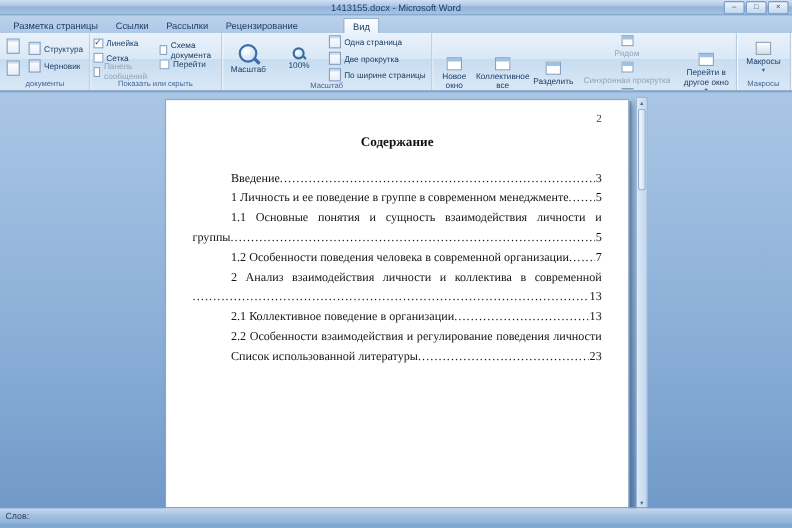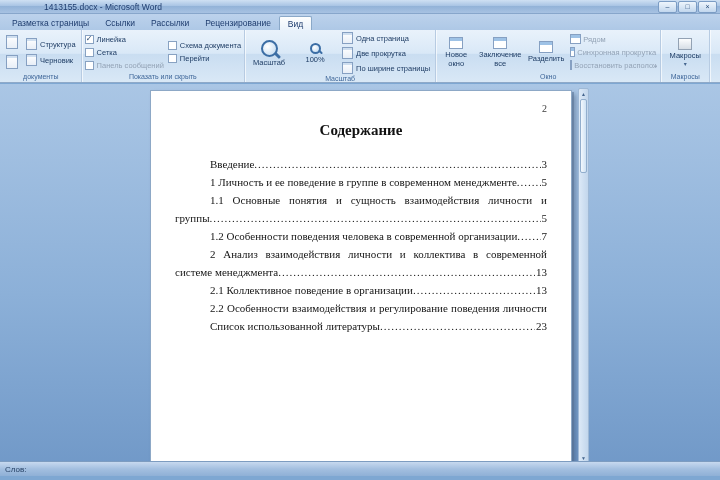--- a/index.html
+++ b/index.html
@@ -6,21 +6,21 @@
   body{
     width:720px;height:480px;overflow:hidden;position:relative;
     font-family:"Liberation Sans",sans-serif;
     background:#7ea7d2;
   }
   
   .titlebar{
     position:absolute;top:0;left:0;right:0;height:13px;
     background:linear-gradient(#cfe0f3,#a9c4e4 45%,#92b2d8 46%,#a7c2e2);
     border-bottom:1px solid #87a6cb;
-    display:flex;align-items:center;justify-content:flex-start;padding-left:44px;
+    display:flex;align-items:center;justify-content:center;
   }
   .title-text{font-size:8.5px;color:#1e3c6e;}
   .win-controls{position:absolute;right:3px;top:1px;display:flex;gap:1px;}
   .winbtn{
     width:17px;height:10px;font-size:7px;line-height:10px;text-align:center;
     color:#274b78;background:linear-gradient(#eef5fc,#c2d7ee);
     border:1px solid #7b9cc4;border-radius:2px;cursor:default;
   }
   
   .tabstrip{
@@ -28,20 +28,21 @@
     background:linear-gradient(#bcd2ec,#aec8e6);
     display:flex;align-items:flex-end;padding-left:4px;box-sizing:border-box;
   }
   .tab{
     font-size:8.5px;color:#1e3c6e;padding:2px 8px 2px;white-space:nowrap;
   }
   .tab.active{
     background:linear-gradient(#fdfefe,#e9f2fb);
     border:1px solid #8aa8c8;border-bottom:none;border-radius:2px 2px 0 0;
     margin-bottom:-1px;
+    margin-left:33px;
   }
   
   .ribbon{
     position:absolute;top:30px;left:0;right:0;height:53px;
     background:linear-gradient(#e9f2fb,#d9e8f7 45%,#c9ddf1 46%,#d9e8f6);
     border-bottom:1px solid #8fa9c8;
     display:flex;align-items:stretch;padding:0 1px;box-sizing:border-box;
     overflow:hidden;
   }
   .rgroup{
@@ -50,21 +51,21 @@
   }
   .gcontent{flex:1;display:flex;align-items:center;gap:4px;}
   .glabel{text-align:center;font-size:7px;color:#40689a;padding:0 2px 2px;white-space:nowrap;}
   .vstack{display:flex;flex-direction:column;justify-content:center;}
   .gap1{gap:1px;} .gap2{gap:2px;justify-content:flex-end;}
   
   .sbtn{display:flex;align-items:center;gap:3px;font-size:7.5px;color:#1e3c64;
         white-space:nowrap;padding:1px 2px;border-radius:2px;cursor:default;}
   .sbtn-label{overflow:hidden;text-overflow:clip;}
   .ssbtn{display:flex;align-items:center;gap:2px;width:86px;overflow:hidden;
-         white-space:nowrap;font-size:7.5px;color:#1e3c64;padding:1px 1px;}
+         white-space:nowrap;font-size:7.5px;color:#1e3c64;padding:1px 1px;flex-direction:column;}
   .dim .ssbtn, .ssbtn.dim{color:#93a3b6;}
   
   .bbtn{display:flex;flex-direction:column;align-items:center;justify-content:flex-start;
         width:42px;font-size:7.5px;line-height:8.5px;text-align:center;color:#1e3c64;
         padding:2px 0 1px;border-radius:2px;cursor:default;}
   .bbtn .bbtn-label{margin-top:2px;}
   .has-dd::after{content:"▾";font-size:6px;color:#44658e;line-height:6px;margin-top:1px;}
   .tool{display:inline-flex;padding:1px;border:1px solid transparent;border-radius:2px;}
   
   .icon-page{width:10px;height:12px;display:inline-block;
@@ -95,21 +96,21 @@
     background:linear-gradient(#aac6e5,#8cb0d8 55%,#7199c8);
   }
   .page{
     position:absolute;left:150px;top:6px;width:422px;bottom:-4px;
     background:#ffffff;border:1px solid #8da8c6;box-sizing:border-box;
     box-shadow:2px 2px 0 rgba(90,115,150,.55), 4px 4px 5px rgba(30,50,80,.35);
     padding:12px 24px;
   }
   .pagenum{font-family:"Liberation Serif",serif;font-size:10px;color:#3a3a3a;
     text-align:right;margin-bottom:6px;}
-  .doc-heading{font-family:"Liberation Serif",serif;font-size:15px;font-weight:bold;
+  .doc-heading{font-family:"Liberation Serif",serif;font-size:12px;font-weight:bold;
     color:#111;text-align:center;margin:8px 0 16px;}
   .toc{font-family:"Liberation Serif",serif;font-size:11px;line-height:18px;color:#151515;}
   .toc-line{display:flex;align-items:center;}
   .toc-line.indent{padding-left:35px;}
   .toc-text{white-space:nowrap;}
   .toc-line.stretch .toc-text{
     flex:1;display:block;white-space:nowrap;overflow:hidden;
     text-align:justify;text-align-last:justify;
   }
   .toc-leader{flex:1;overflow:hidden;white-space:nowrap;letter-spacing:1px;color:#151515;}
@@ -250,40 +251,44 @@
   </div>
 
   <div class="rgroup">
     <div class="gcontent">
       <span class="bbtn" style="width:34px">
         <span class="icon-win"></span>
         <span class="bbtn-label">Новое окно</span>
       </span>
       <span class="bbtn" style="width:46px">
         <span class="icon-win"></span>
-        <span class="bbtn-label">Заключение все</span>
+        <span class="bbtn-label">Коллективное все</span>
       </span>
       <span class="bbtn" style="width:38px">
         <span class="icon-win"></span>
         <span class="bbtn-label">Разделить</span>
       </span>
       <div class="vstack gap1 dim">
         <span class="ssbtn">
           <span class="icon-win sm"></span>
           <span>Рядом</span>
         </span>
         <span class="ssbtn">
           <span class="icon-win sm"></span>
           <span>Синхронная прокрутка</span>
         </span>
         <span class="ssbtn">
           <span class="icon-win sm"></span>
           <span>Восстановить расположение окна</span>
         </span>
       </div>
+      <span class="bbtn has-dd" style="width:48px">
+        <span class="icon-win"></span>
+        <span class="bbtn-label">Перейти в другое окно</span>
+      </span>
     </div>
     <div class="glabel">Окно</div>
   </div>
 
   <div class="rgroup">
     <div class="gcontent">
       <span class="bbtn has-dd">
         <span class="icon-macro"></span>
         <span class="bbtn-label">Макросы</span>
       </span>
@@ -319,21 +324,20 @@
       </div>
       <div class="toc-line indent">
         <span class="toc-text">1.2 Особенности поведения человека в современной организации</span>
         <span class="toc-leader"></span>
         <span class="toc-page">7</span>
       </div>
       <div class="toc-line indent stretch">
         <span class="toc-text">2 Анализ взаимодействия личности и коллектива в современной</span>
       </div>
       <div class="toc-line">
-        <span class="toc-text">системе менеджмента</span>
         <span class="toc-leader"></span>
         <span class="toc-page">13</span>
       </div>
       <div class="toc-line indent">
         <span class="toc-text">2.1 Коллективное поведение в организации</span>
         <span class="toc-leader"></span>
         <span class="toc-page">13</span>
       </div>
       <div class="toc-line indent stretch">
         <span class="toc-text">2.2 Особенности взаимодействия и регулирование поведения личности</span>

